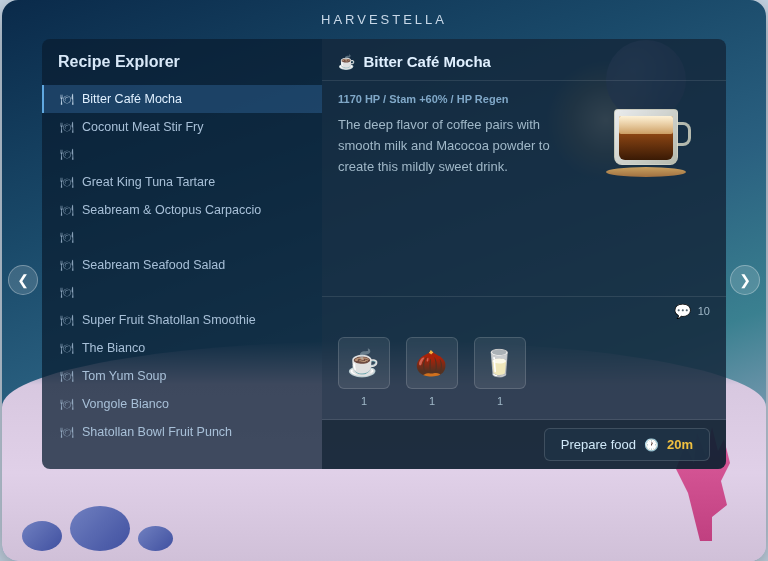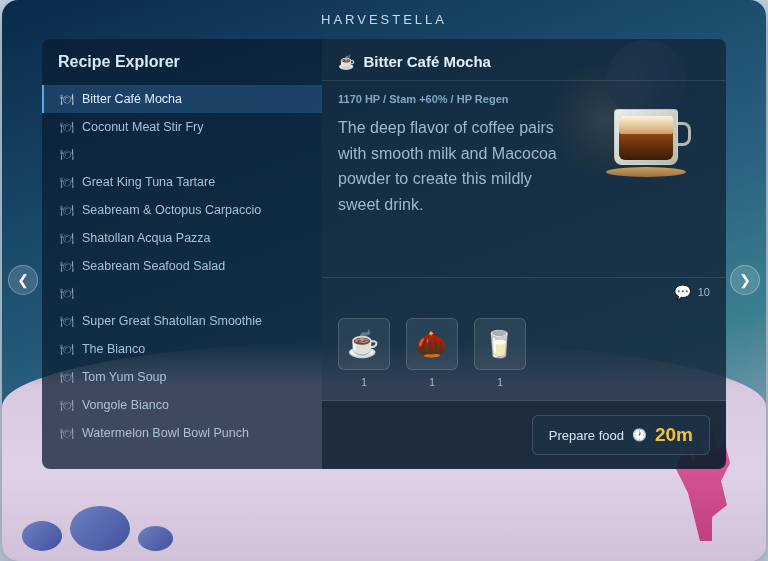--- a/index.html
+++ b/index.html
@@ -228,21 +228,21 @@
 
     .detail-stats {
       color: #80a8c8;
       font-size: 11px;
       font-weight: 600;
       margin-bottom: 10px;
     }
 
     .detail-desc {
       color: #a0b8c8;
-      font-size: 16px;
+      font-size: 13px;
       line-height: 1.6;
     }
 
     .detail-image {
       width: 120px;
       height: 100px;
       position: relative;
       display: flex;
       align-items: center;
       justify-content: center;
@@ -340,21 +340,21 @@
       font-size: 26px;
     }
 
     .ingredient-count {
       color: #a0b8c8;
       font-size: 11px;
     }
 
     
     .detail-footer {
-      padding: 14px 16px;
+      padding: 8px 16px;
       display: flex;
       align-items: center;
       justify-content: flex-end;
       gap: 8px;
       background: rgba(10,25,40,0.5);
     }
 
     .prepare-btn {
       display: flex;
       align-items: center;
@@ -364,21 +364,21 @@
       border-radius: 6px;
       padding: 8px 16px;
       color: #d0e8f8;
       font-size: 13px;
       cursor: pointer;
     }
 
     .prepare-time {
       color: #f0c040;
       font-weight: 600;
-      font-size: 19px;
+      font-size: 13px;
     }
 
     .clock-icon {
       color: #f0c040;
       font-size: 12px;
     }
   </style>
 </head>
 <body>
 
@@ -427,48 +427,47 @@
           <div class="recipe-item">
       <span class="recipe-icon">🍽</span>
       <span>Great King Tuna Tartare</span>
     </div>
           <div class="recipe-item">
       <span class="recipe-icon">🍽</span>
       <span>Seabream &amp; Octopus Carpaccio</span>
     </div>
           <div class="recipe-item">
       <span class="recipe-icon">🍽</span>
-      <span>Shatollan Acqua Pazza</span>
     </div>
           <div class="recipe-item">
       <span class="recipe-icon">🍽</span>
       <span>Seabream Seafood Salad</span>
     </div>
           <div class="recipe-item">
       <span class="recipe-icon">🍽</span>
     </div>
           <div class="recipe-item">
       <span class="recipe-icon">🍽</span>
-      <span>Super Great Shatollan Smoothie</span>
+      <span>Super Fruit Shatollan Smoothie</span>
     </div>
           <div class="recipe-item">
       <span class="recipe-icon">🍽</span>
       <span>The Bianco</span>
     </div>
           <div class="recipe-item">
       <span class="recipe-icon">🍽</span>
       <span>Tom Yum Soup</span>
     </div>
           <div class="recipe-item">
       <span class="recipe-icon">🍽</span>
       <span>Vongole Bianco</span>
     </div>
           <div class="recipe-item">
       <span class="recipe-icon">🍽</span>
-      <span>Watermelon Bowl Bowl Punch</span>
+      <span>Shatollan Bowl Fruit Punch</span>
     </div>
         </div>
     </div>
 
     <div class="detail-panel">
 
       <div class="detail-header">
         <span class="detail-header-icon">☕</span>
         <span class="detail-title">Bitter Café Mocha</span>
       </div>

